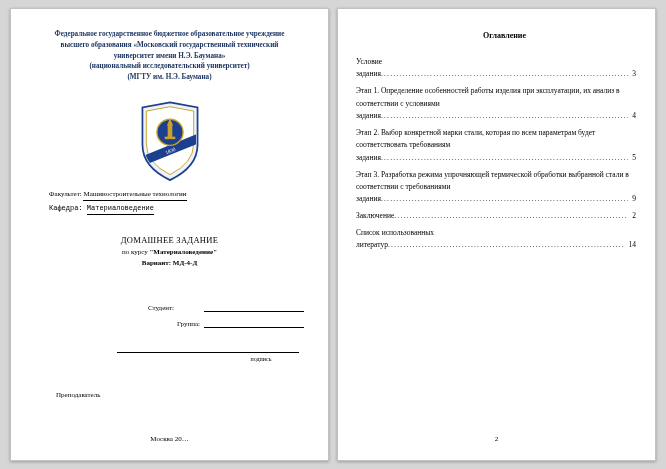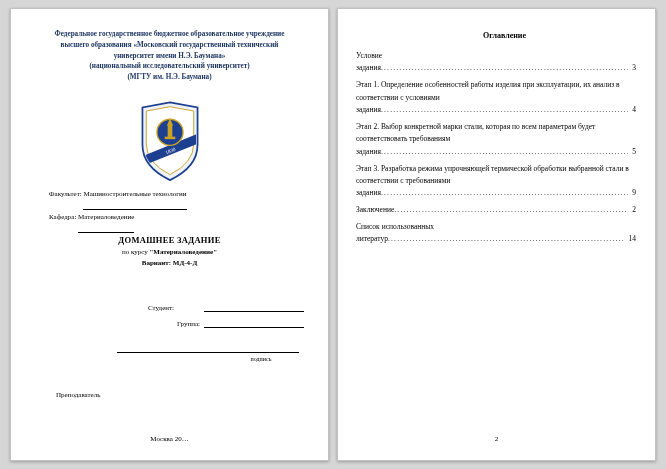--- a/index.html
+++ b/index.html
@@ -20,39 +20,39 @@
   .page-right{left:337px;}
 
   
   .org-header{
     position:absolute;top:20px;left:14px;right:14px;
     text-align:center;font-weight:bold;font-size:7.2px;line-height:1.5;
     color:#1f3864;white-space:pre-line;
   }
   .emblem{position:absolute;top:92px;left:50%;transform:translateX(-50%);}
   .field-line{position:absolute;left:38px;font-size:7px;}
-  .field-line .value{border-bottom:1px solid #000;padding-bottom:11px;}
+  .field-line .value{border-bottom:1px solid #000;padding-bottom:2px;}
   .faculty{top:181px;}
-  .department{top:204px;}
-  .doc-title{position:absolute;top:226px;left:0;right:0;text-align:center;font-weight:bold;font-size:8.5px;letter-spacing:.3px;}
+  .department{top:195px;font-family:Liberation Mono, monospace;}
+  .doc-title{position:absolute;top:226px;left:0;right:0;text-align:center;font-weight:normal;font-size:8.5px;letter-spacing:.3px;}
   .course-line{position:absolute;top:239px;left:0;right:0;text-align:center;font-size:7px;}
   .course-line .course-name{font-weight:bold;}
   .variant-line{position:absolute;top:250px;left:0;right:0;text-align:center;font-size:7px;font-weight:bold;}
   .fill-row{position:absolute;right:24px;display:flex;align-items:flex-end;gap:4px;font-size:7px;}
   .student-row{top:293px;gap:30px;}
   .group-row{top:309px;}
   .fill-line{display:inline-block;width:100px;height:9px;border-bottom:1px solid #000;}
   .teacher-label{position:absolute;left:45px;top:334px;font-size:7px;margin-top:48px;}
   .teacher-line{position:absolute;left:106px;right:29px;top:334px;height:9px;border-bottom:1px solid #000;}
   .signature-caption{position:absolute;top:347px;left:210px;width:80px;text-align:center;font-size:6px;}
   .city-year{position:absolute;bottom:17px;left:0;right:0;text-align:center;font-size:7px;}
 
   
   .toc-title{position:absolute;top:22px;left:16px;right:0;text-align:center;font-weight:bold;font-size:8px;}
-  .toc-list{position:absolute;top:41px;left:18px;right:19px;font-size:7.5px;}
+  .toc-list{position:absolute;top:47px;left:18px;right:19px;font-size:7.5px;}
   .toc-entry{position:relative;overflow:hidden;line-height:1.65;margin-bottom:4.5px;}
   .toc-dots::after{
     content:"..........................................................................................................................";
     letter-spacing:1.2px;
   }
   .toc-page-num{position:absolute;right:0;bottom:0;background:#fff;padding-left:4px;}
   .page-number{position:absolute;bottom:17px;left:0;right:0;text-align:center;font-size:7px;}
 </style>
 </head>
 <body>

